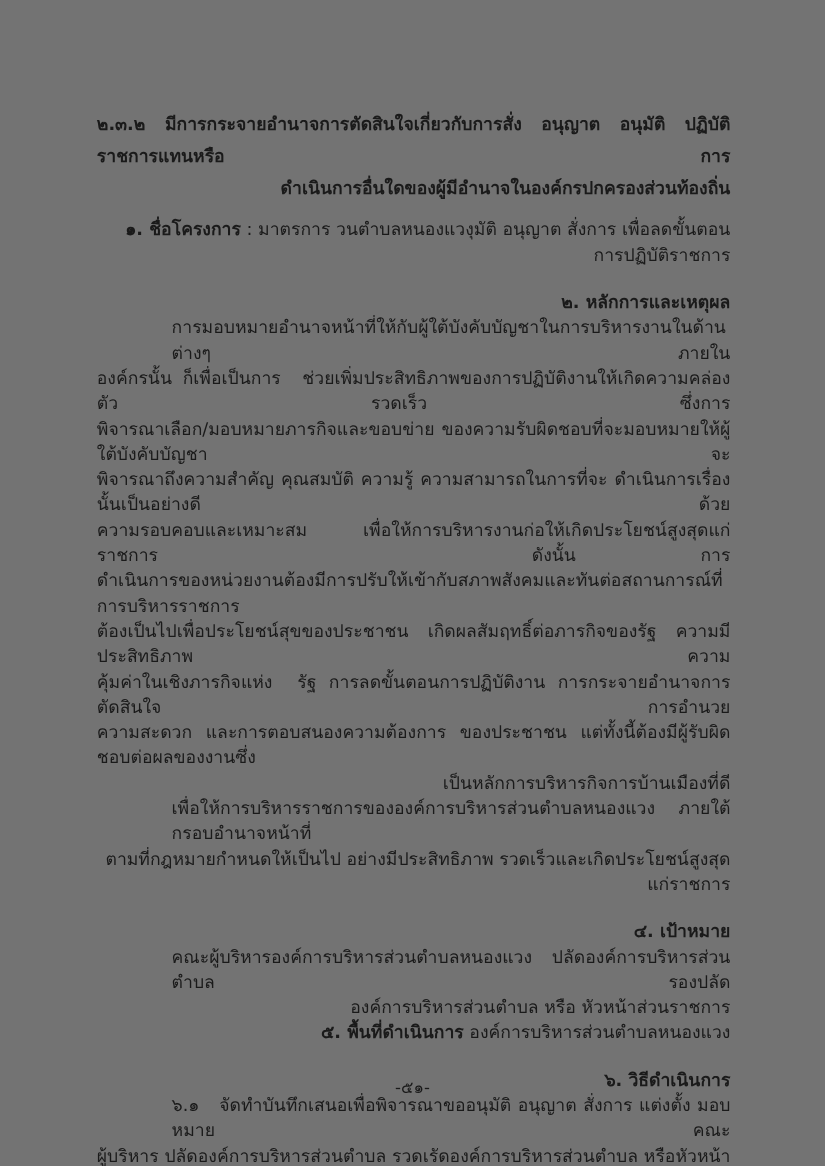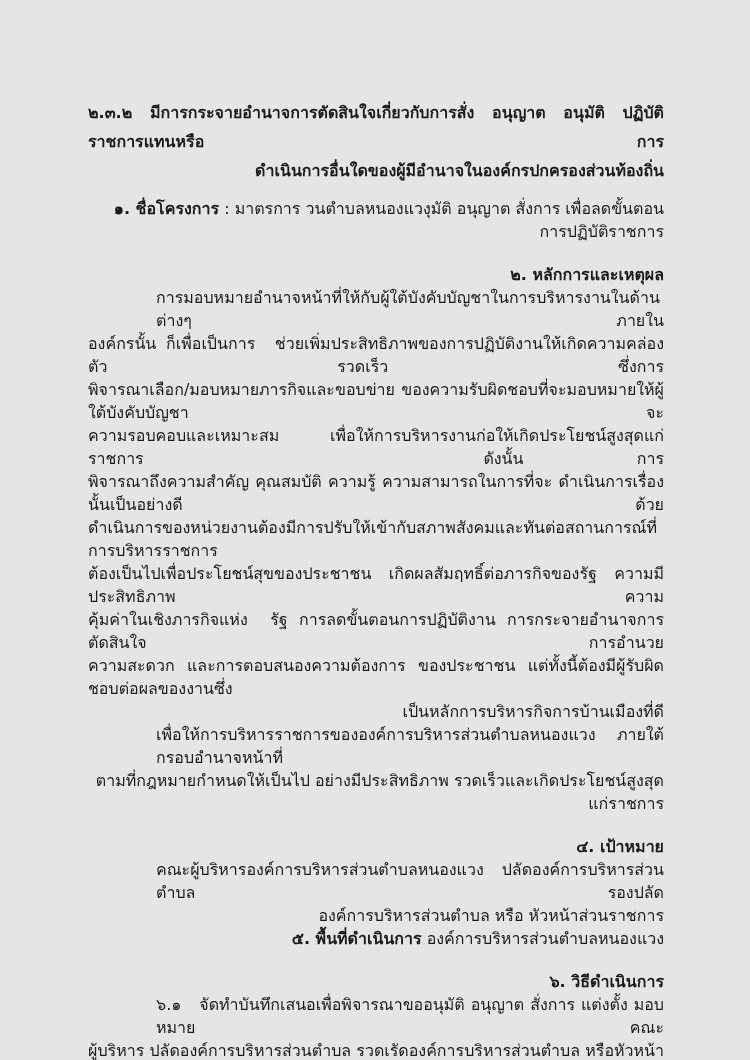--- a/index.html
+++ b/index.html
@@ -4,21 +4,21 @@
 <style>
   html, body {
     margin: 0;
     padding: 0;
     background: #ffffff;
   }
   .page {
     position: relative;
     width: 750px;
     height: 1060px;
-    background: #e5e5e5;
+    background: #737373;
     color: #1a1a1a;
     font-family: "DejaVu Sans", "Liberation Sans", sans-serif;
     overflow: hidden;
   }
   .content {
     position: absolute;
     left: 88px;
     top: 98px;
     width: 576px;
     font-size: 16px;
@@ -57,31 +57,32 @@
 
 <div class="page">
   <div class="content">
       <div class="line intro fill">๒.๓.๒ มีการกระจายอำนาจการตัดสินใจเกี่ยวกับการสั่ง อนุญาต อนุมัติ ปฏิบัติราชการแทนหรือ การ</div>
       <div class="line intro">ดำเนินการอื่นใดของผู้มีอำนาจในองค์กรปกครองส่วนท้องถิ่น</div>
       <div class="line gap"><span class="bold">๑. ชื่อโครงการ</span><span> : มาตรการ วนตำบลหนองแวงุมัติ อนุญาต สั่งการ เพื่อลดขั้นตอนการปฏิบัติราชการ</span></div>
       <div class="line bold">๒. หลักการและเหตุผล</div>
       <div class="line indent fill">การมอบหมายอำนาจหน้าที่ให้กับผู้ใต้บังคับบัญชาในการบริหารงานในด้านต่างๆ ภายใน</div>
       <div class="line fill">องค์กรนั้น ก็เพื่อเป็นการ  ช่วยเพิ่มประสิทธิภาพของการปฏิบัติงานให้เกิดความคล่องตัว รวดเร็ว ซึ่งการ</div>
       <div class="line fill">พิจารณาเลือก/มอบหมายภารกิจและขอบข่าย ของความรับผิดชอบที่จะมอบหมายให้ผู้ใต้บังคับบัญชา จะ</div>
+      <div class="line fill">พิจารณาถึงความสำคัญ คุณสมบัติ ความรู้ ความสามารถในการที่จะ ดำเนินการเรื่องนั้นเป็นอย่างดี ด้วย</div>
       <div class="line fill">ความรอบคอบและเหมาะสม เพื่อให้การบริหารงานก่อให้เกิดประโยชน์สูงสุดแก่ราชการ   ดังนั้น การ</div>
-      <div class="line fill">พิจารณาถึงความสำคัญ คุณสมบัติ ความรู้ ความสามารถในการที่จะ ดำเนินการเรื่องนั้นเป็นอย่างดี ด้วย</div>
       <div class="line fill">ดำเนินการของหน่วยงานต้องมีการปรับให้เข้ากับสภาพสังคมและทันต่อสถานการณ์ที่การบริหารราชการ</div>
       <div class="line fill">ต้องเป็นไปเพื่อประโยชน์สุขของประชาชน เกิดผลสัมฤทธิ์ต่อภารกิจของรัฐ ความมีประสิทธิภาพ ความ</div>
       <div class="line fill">คุ้มค่าในเชิงภารกิจแห่ง  รัฐ การลดขั้นตอนการปฏิบัติงาน การกระจายอำนาจการตัดสินใจ การอำนวย</div>
       <div class="line fill">ความสะดวก และการตอบสนองความต้องการ ของประชาชน แต่ทั้งนี้ต้องมีผู้รับผิดชอบต่อผลของงานซึ่ง</div>
       <div class="line">เป็นหลักการบริหารกิจการบ้านเมืองที่ดี</div>
       <div class="line indent fill">เพื่อให้การบริหารราชการขององค์การบริหารส่วนตำบลหนองแวง ภายใต้กรอบอำนาจหน้าที่</div>
       <div class="line">ตามที่กฎหมายกำหนดให้เป็นไป อย่างมีประสิทธิภาพ รวดเร็วและเกิดประโยชน์สูงสุดแก่ราชการ</div>
       <div class="line bold">๔. เป้าหมาย</div>
       <div class="line indent fill">คณะผู้บริหารองค์การบริหารส่วนตำบลหนองแวง  ปลัดองค์การบริหารส่วนตำบล รองปลัด</div>
       <div class="line">องค์การบริหารส่วนตำบล หรือ หัวหน้าส่วนราชการ</div>
       <div class="line"><span class="bold">๕. พื้นที่ดำเนินการ</span><span> องค์การบริหารส่วนตำบลหนองแวง</span></div>
       <div class="line bold">๖. วิธีดำเนินการ</div>
       <div class="line indent fill">๖.๑   จัดทำบันทึกเสนอเพื่อพิจารณาขออนุมัติ อนุญาต สั่งการ แต่งตั้ง มอบหมาย คณะ</div>
       <div class="line fill">ผู้บริหาร ปลัดองค์การบริหารส่วนตำบล รวดเรัดองค์การบริหารส่วนตำบล หรือหัวหน้าส่วนราชการ เพื่อ</div>
       <div class="line">ลดขั้นตอนการปฏิบัติราชการ</div>
     </div>
+  <div class="footer">-๕๑-</div>
 </div>
 
 </body></html>

